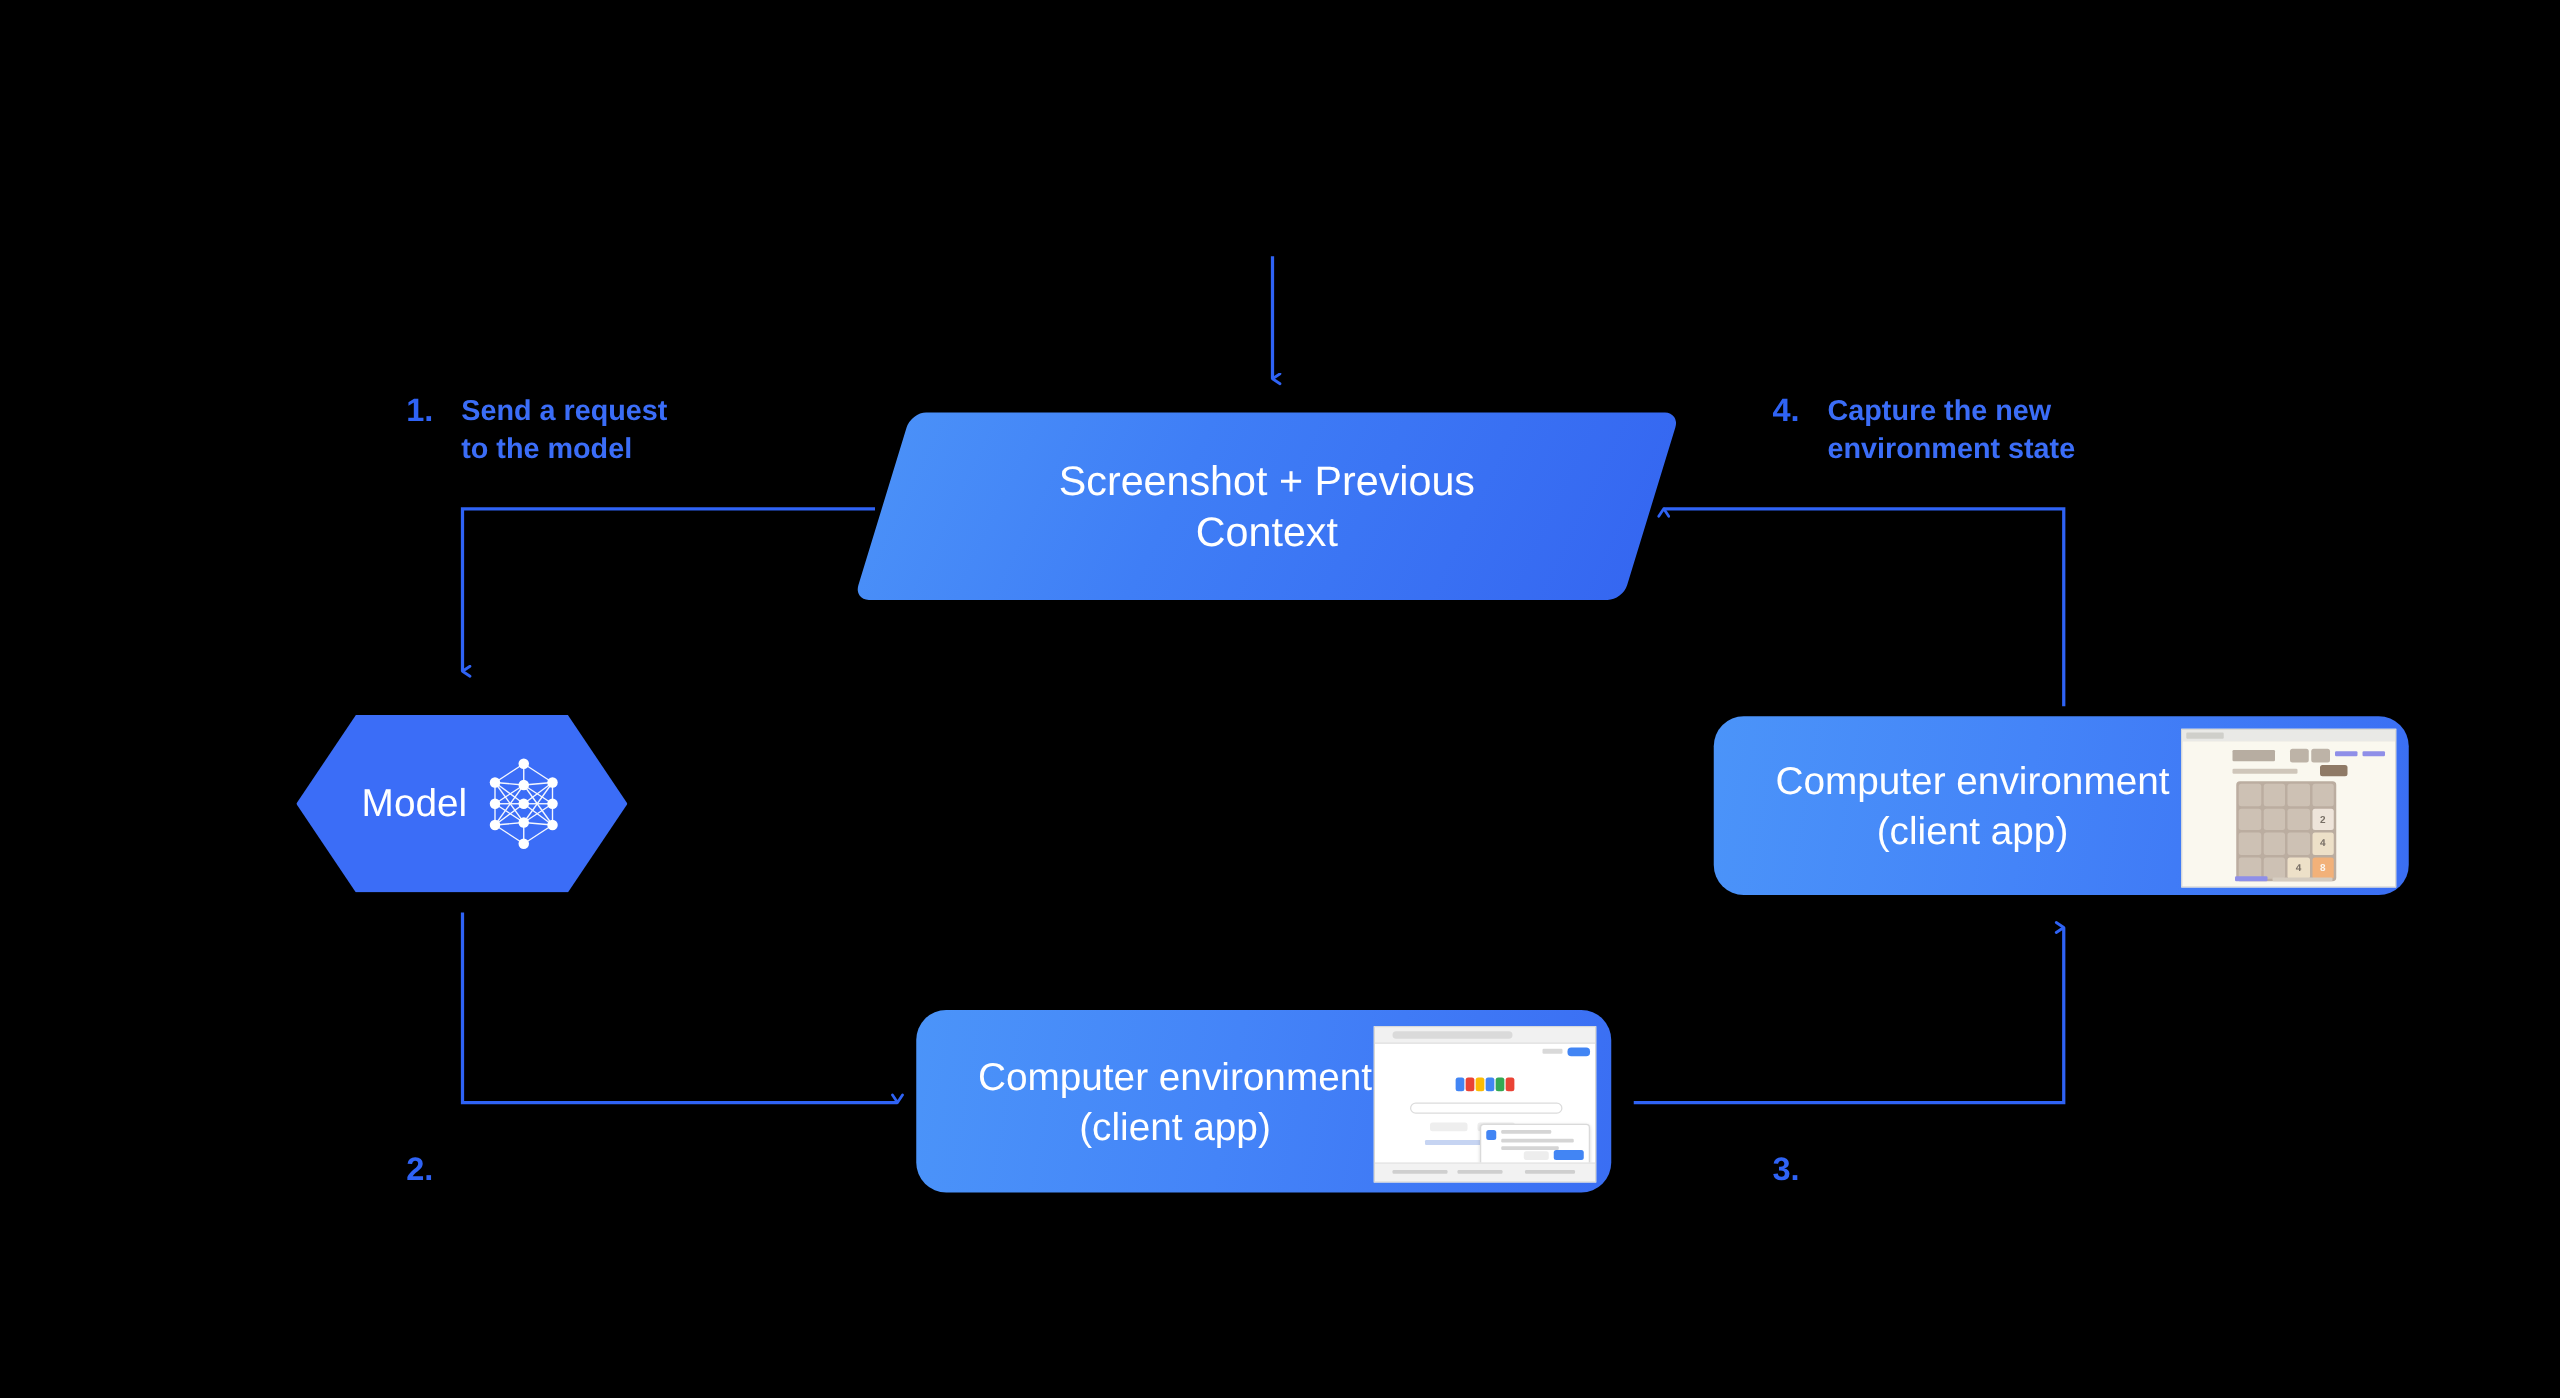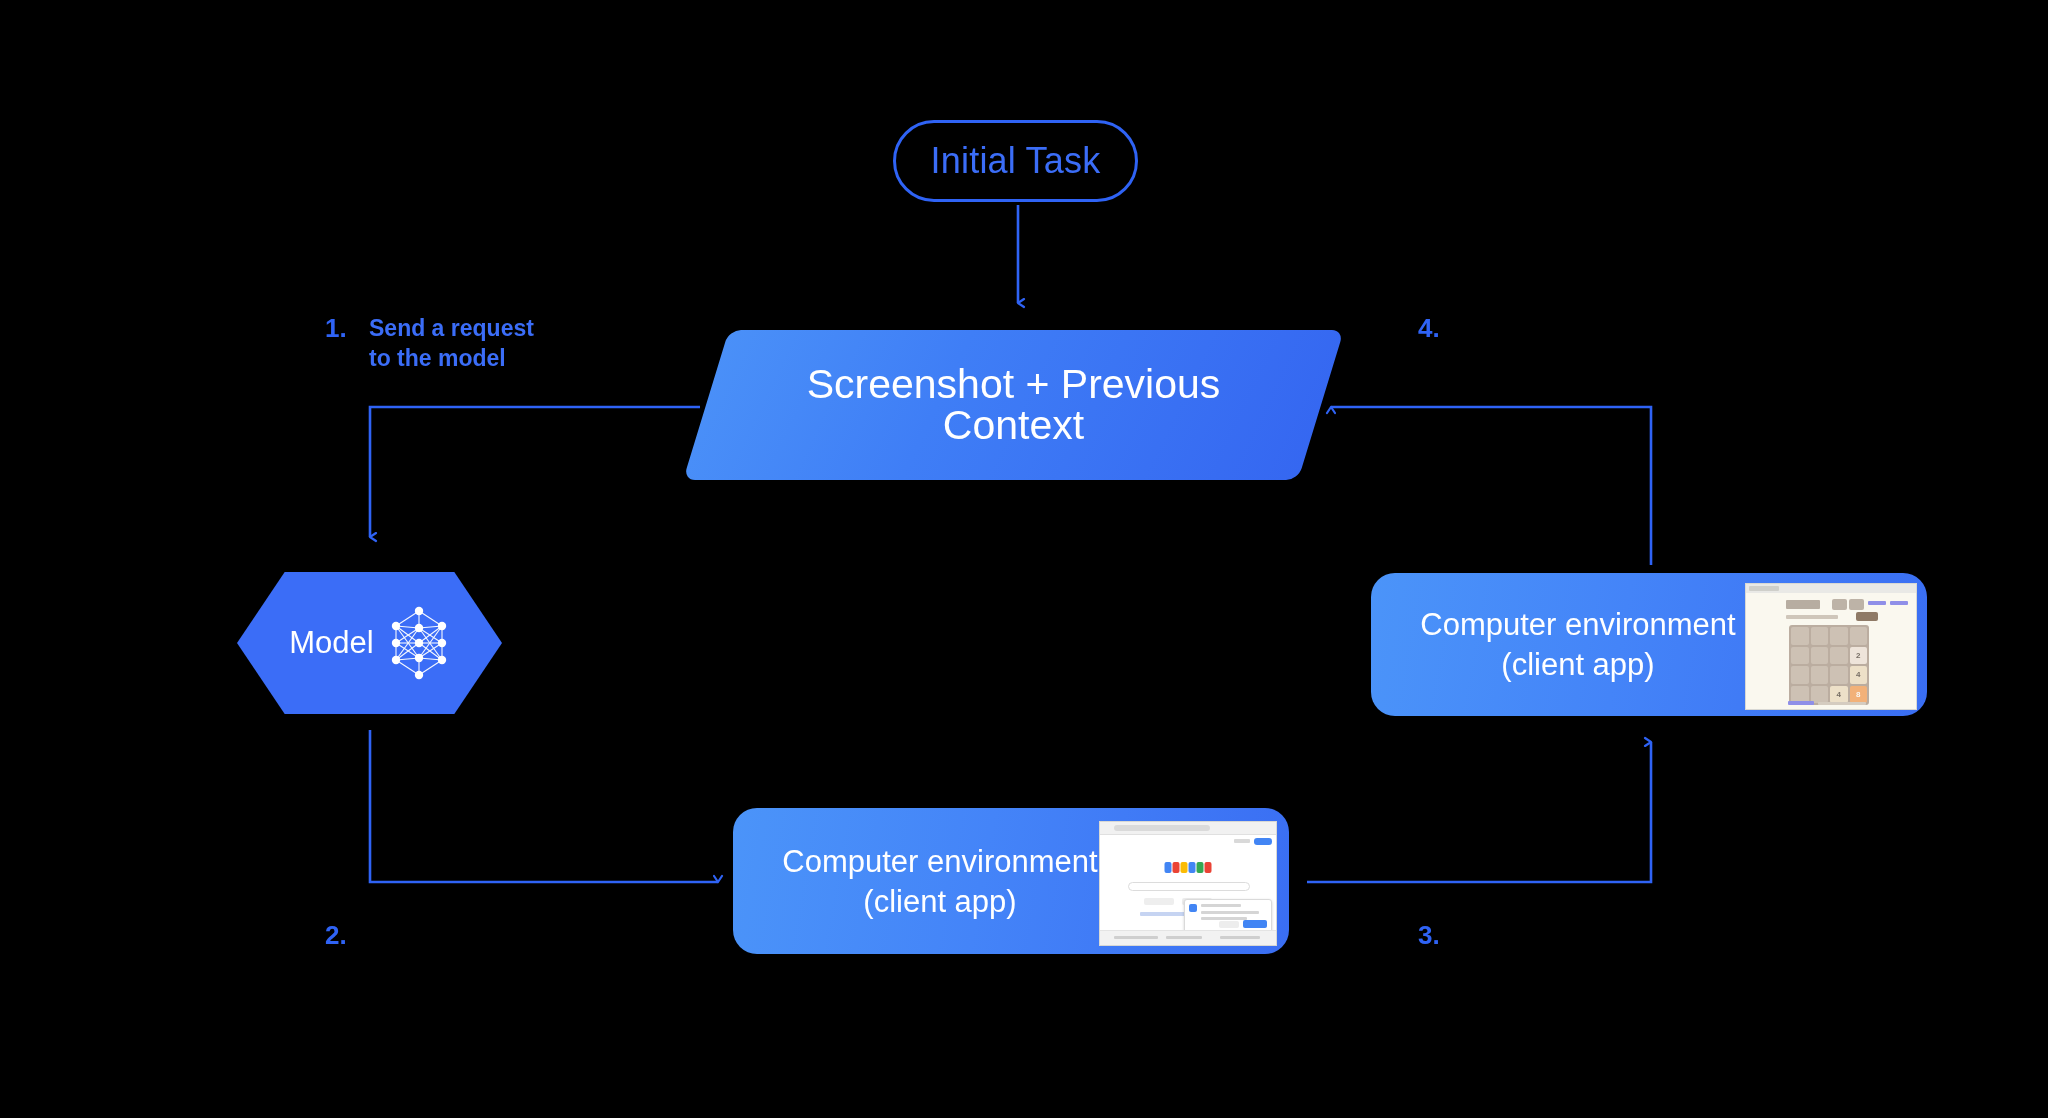--- a/index.html
+++ b/index.html
@@ -71,21 +71,21 @@
   .parallelogram .ptext {
     position: absolute;
     left: 0; top: 0;
     width: 100%;
     height: 100%;
     display: flex;
     flex-direction: column;
     align-items: center;
     justify-content: center;
     color: #ffffff;
-    font-size: 41px;
+    font-size: 33px;
     line-height: 41px;
     text-align: center;
   }
 
   
   .hexagon {
     position: absolute;
     left: 237px;
     top: 572px;
     width: 265px;
@@ -425,23 +425,20 @@
 
     <path d="M700,407 L370,407 L370,537" fill="none" stroke="#2f63f5" stroke-width="2.6" marker-end="url(#ah-down)"></path>
 
     <path d="M370,730 L370,882 L718,882" fill="none" stroke="#2f63f5" stroke-width="2.6" marker-end="url(#ah-right)"></path>
 
     <path d="M1307,882 L1651,882 L1651,742" fill="none" stroke="#2f63f5" stroke-width="2.6" marker-end="url(#ah-up)"></path>
 
     <path d="M1651,565 L1651,407 L1331,407" fill="none" stroke="#2f63f5" stroke-width="2.6" marker-end="url(#ah-left)"></path>
   </svg>
 
-  <div class="pill">
-    <div class="pill-label">Initial Task</div>
-  </div>
 
   <div class="parallelogram">
     <div class="skew"></div>
     <div class="ptext">
       <span>Screenshot + Previous</span>
       <span>Context</span>
     </div>
   </div>
 
   <div class="hexagon">
@@ -589,15 +586,17 @@
 to the model</span>
   </div>
   <div class="step" id="step-2">
     <span class="step-num">2.</span>
   </div>
   <div class="step" id="step-3">
     <span class="step-num">3.</span>
   </div>
   <div class="step" id="step-4">
     <span class="step-num">4.</span>
+    <span class="step-text">Capture the new
+environment state</span>
   </div>
 
 </div>
 
 </body></html>

